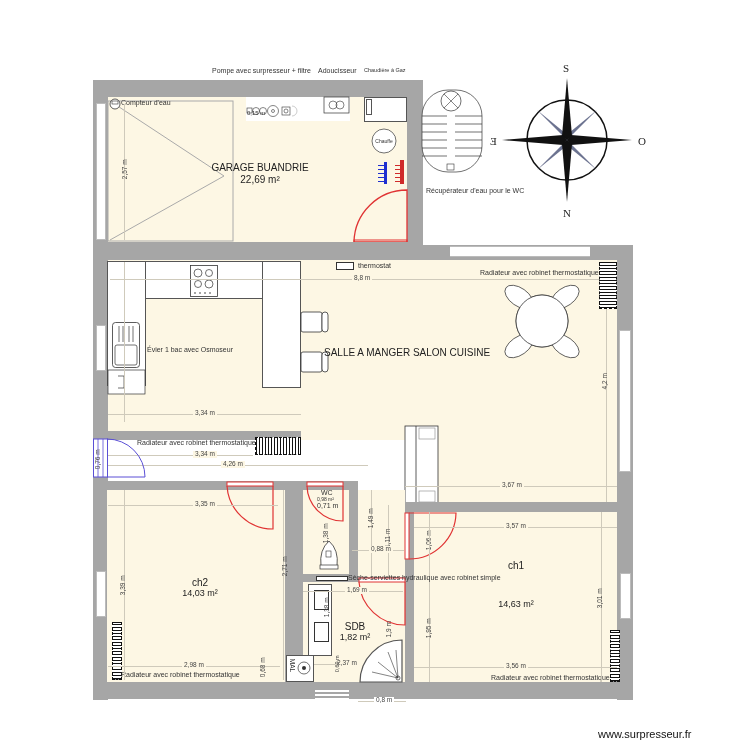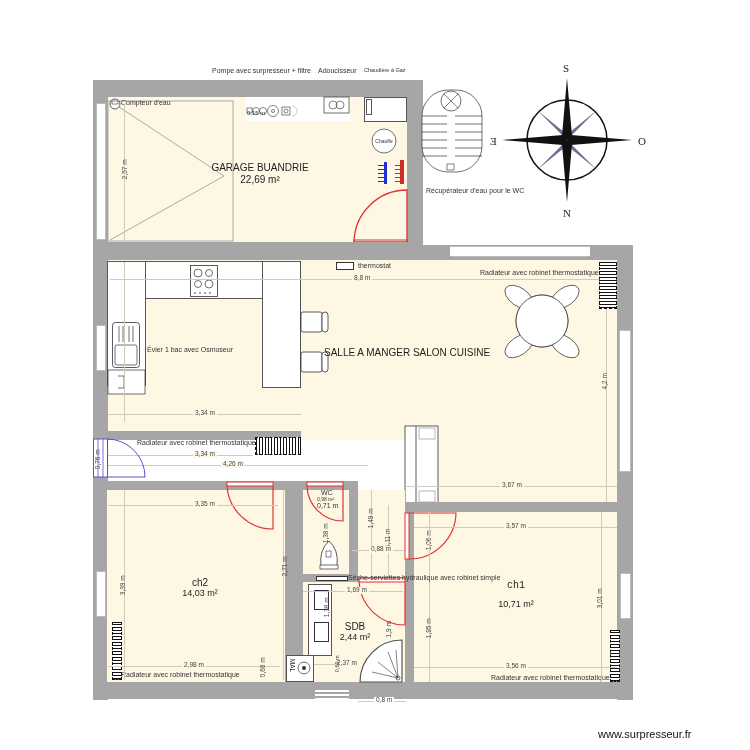--- a/index.html
+++ b/index.html
@@ -293,22 +293,22 @@
 
 <div class="dimline-h" style="left:414px;top:527px;width:203px;"></div>
 <div class="dim" style="left:504px;top:523px;background:#fdf7e4;padding:0 2px;">3,57 m</div>
 <div class="dimline-v" style="left:429px;top:512px;height:170px;"></div>
 <div class="vdim" style="left:414px;top:625px;width:30px;text-align:center;">1,95 m</div>
 <div class="dimline-v" style="left:601px;top:512px;height:170px;"></div>
 <div class="vdim" style="left:585px;top:595px;width:30px;text-align:center;">3,01 m</div>
 <div class="dimline-h" style="left:414px;top:667px;width:203px;"></div>
 <div class="dim" style="left:504px;top:663px;background:#fdf7e4;padding:0 2px;">3,56 m</div>
 
-<div class="room-name" style="left:476px;top:580px;width:80px;font-family:Liberation Mono, monospace;">ch1</div>
-<div class="room-name" style="left:476px;top:599px;width:80px;font-size:9px;">10,71 m²</div>
+<div class="room-name" style="left:476px;top:560px;width:80px;">ch1</div>
+<div class="room-name" style="left:476px;top:599px;width:80px;font-size:9px;">14,63 m²</div>
 
 <div class="floor" style="left:303px;top:582px;width:102px;height:100px;"></div>
 <div class="wall" style="left:358px;top:577px;width:47px;height:5px;"></div>
 <svg style="left:358px;top:577px;" width="50" height="50">
   <rect x="1" y="1" width="46" height="4" fill="#fff" stroke="#e03333" stroke-width="1"></rect>
   <path d="M1 5 A46 46 0 0 0 47 48 L47 5" fill="none" stroke="#e03333" stroke-width="1.2"></path>
 </svg>
 
 <div class="abs" style="left:316px;top:576px;width:30px;height:3px;background:#fff;border:1px solid #333;"></div>
 <div class="lbl" style="left:348px;top:574px;">Sèche-serviettes hydraulique avec robinet simple</div>
@@ -316,21 +316,21 @@
 <div class="counter" style="left:308px;top:584px;width:24px;height:72px;"></div>
 <div class="abs" style="left:314px;top:590px;width:13px;height:18px;border:1px solid #333;background:#fff;"></div>
 <div class="abs" style="left:314px;top:622px;width:13px;height:18px;border:1px solid #333;background:#fff;"></div>
 <div class="vdim" style="left:312px;top:604px;width:30px;text-align:center;">1,38 m</div>
 
 <div class="dimline-h" style="left:303px;top:591px;width:100px;"></div>
 <div class="dim" style="left:345px;top:587px;background:#fdf7e4;padding:0 2px;">1,69 m</div>
 <div class="vdim" style="left:374px;top:626px;width:30px;text-align:center;">1,9 m</div>
 
 <div class="room-name" style="left:325px;top:621px;width:60px;">SDB</div>
-<div class="room-name" style="left:325px;top:632px;width:60px;font-size:9px;">2,44 m²</div>
+<div class="room-name" style="left:325px;top:632px;width:60px;font-size:9px;">1,82 m²</div>
 
 <svg style="left:358px;top:638px;" width="50" height="46">
   <path d="M2 44 A42 42 0 0 1 44 2 L44 44 Z" fill="#fff" stroke="#555" stroke-width="1.2"></path>
   <g stroke="#333" stroke-width="0.6">
     <line x1="40" y1="40" x2="20" y2="24"></line>
       <line x1="40" y1="40" x2="14" y2="34"></line>
     <line x1="40" y1="40" x2="30" y2="14"></line>
       <line x1="40" y1="40" x2="38" y2="12"></line>
   </g>
   <circle cx="40" cy="40" r="2" fill="none" stroke="#333" stroke-width="0.7"></circle>

